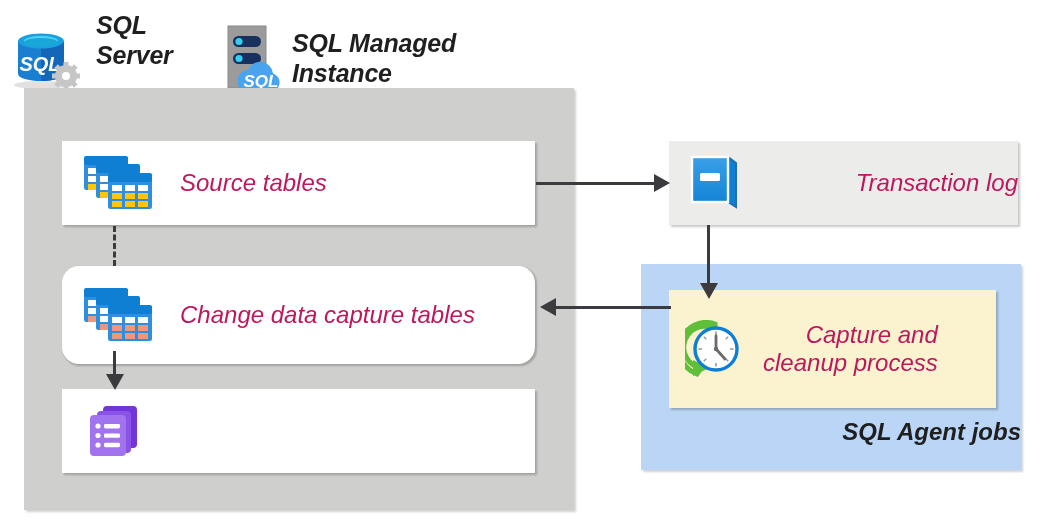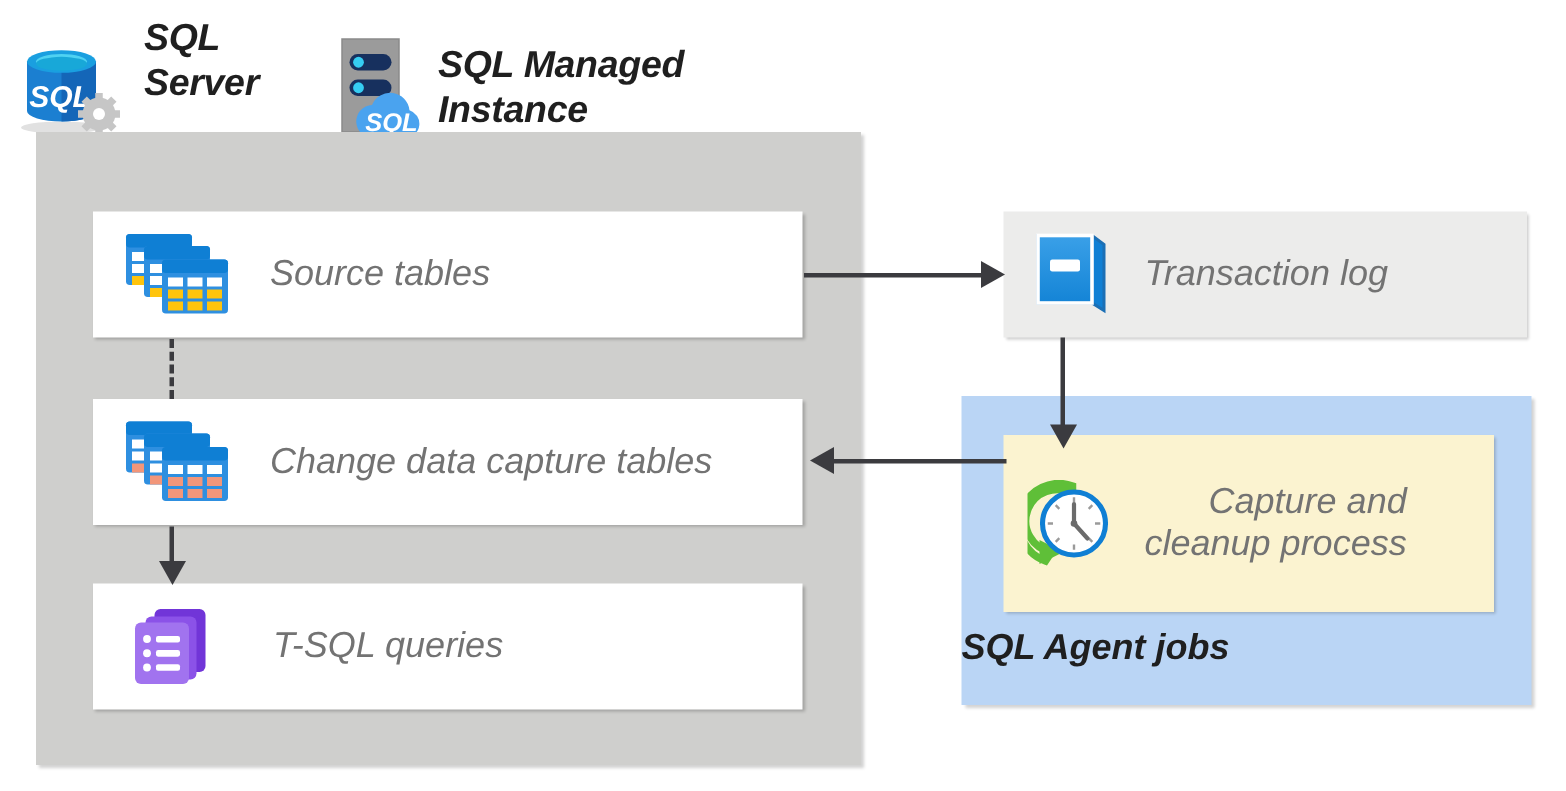--- a/index.html
+++ b/index.html
@@ -12,34 +12,34 @@
 
   
   #sql-container{left:24px;top:88px;width:550px;height:422px;background:#cfcfcd;
                  box-shadow:2px 2px 2px rgba(0,0,0,.18);}
   #agent-container{left:641px;top:264px;width:380px;height:206px;background:#bad5f5;
                    box-shadow:2px 2px 2px rgba(0,0,0,.18);}
 
   
   .item-box{background:#ffffff;box-shadow:1.5px 1.5px 2px rgba(0,0,0,.22);
             display:flex;align-items:center;}
-  .item-label{font-size:24px;color:#737373;line-height:1.15;}
+  .item-label{font-size:24px;color:#be185d;line-height:1.15;}
   .item-icon{flex:0 0 auto;display:flex;align-items:center;justify-content:center;}
 
   #box-source{left:62px;top:141px;width:473px;height:84px;}
-  #box-cdc{left:62px;top:266px;width:473px;height:84px;}
+  #box-cdc{left:62px;top:266px;width:473px;height:98px;border-radius:17px;}
   #box-tsql{left:62px;top:389px;width:473px;height:84px;}
-  #box-translog{left:669px;top:141px;width:349px;height:84px;background:#ececeb;}
+  #box-translog{left:669px;top:141px;width:349px;height:84px;background:#ececeb;justify-content:space-between;}
   #box-capture{left:669px;top:290px;width:327px;height:118px;background:#fbf3d0;}
 
   .icon-pad{width:80px;margin-left:16px;}
   .icon-pad-sm{width:62px;margin-left:14px;}
 
   
-  #agent-caption{left:641px;top:418px;width:380px;text-align:left;
+  #agent-caption{left:641px;top:418px;width:380px;text-align:right;
                  font-weight:bold;font-size:24px;color:#1f1f1f;}
 
   
   .conn{position:absolute;}
   .hline{background:#3b3b3f;height:2.5px;}
   .vline{background:#3b3b3f;width:2.5px;}
   .arrow-r{width:0;height:0;border-top:9px solid transparent;border-bottom:9px solid transparent;
            border-left:16px solid #3b3b3f;}
   .arrow-l{width:0;height:0;border-top:9px solid transparent;border-bottom:9px solid transparent;
            border-right:16px solid #3b3b3f;}
@@ -170,21 +170,20 @@
       <g fill="#ffffff">
         <circle cx="13" cy="24" r="2.6"></circle>
           <rect x="19" y="22" width="16" height="4.4" rx="1.4"></rect>
         <circle cx="13" cy="33.5" r="2.6"></circle>
           <rect x="19" y="31.4" width="16" height="4.4" rx="1.4"></rect>
         <circle cx="13" cy="43" r="2.6"></circle>
           <rect x="19" y="40.8" width="16" height="4.4" rx="1.4"></rect>
       </g>
     </svg>
   </span>
-  <span class="item-label" style="margin-left:24px;">T-SQL queries</span>
 </div>
 
 <div class="abs item-box" id="box-translog">
   <span class="item-icon icon-pad-sm">
     <svg width="54" height="60" viewBox="0 0 54 60">
       <path d="M5 4 h36 l8 6 v44 l-8 -5 h-36 z" fill="#0f7fd4"></path>
       <path d="M5 4 h36 l8 6 v44 l-8 -5 h-36 z" fill="none" stroke="#1b6fb5" stroke-width="2"></path>
       <path d="M5 4 h36 v45 h-36 z" fill="url(#bk)"></path>
       <defs>
         <linearGradient id="bk" x1="0" y1="0" x2="0" y2="1">

